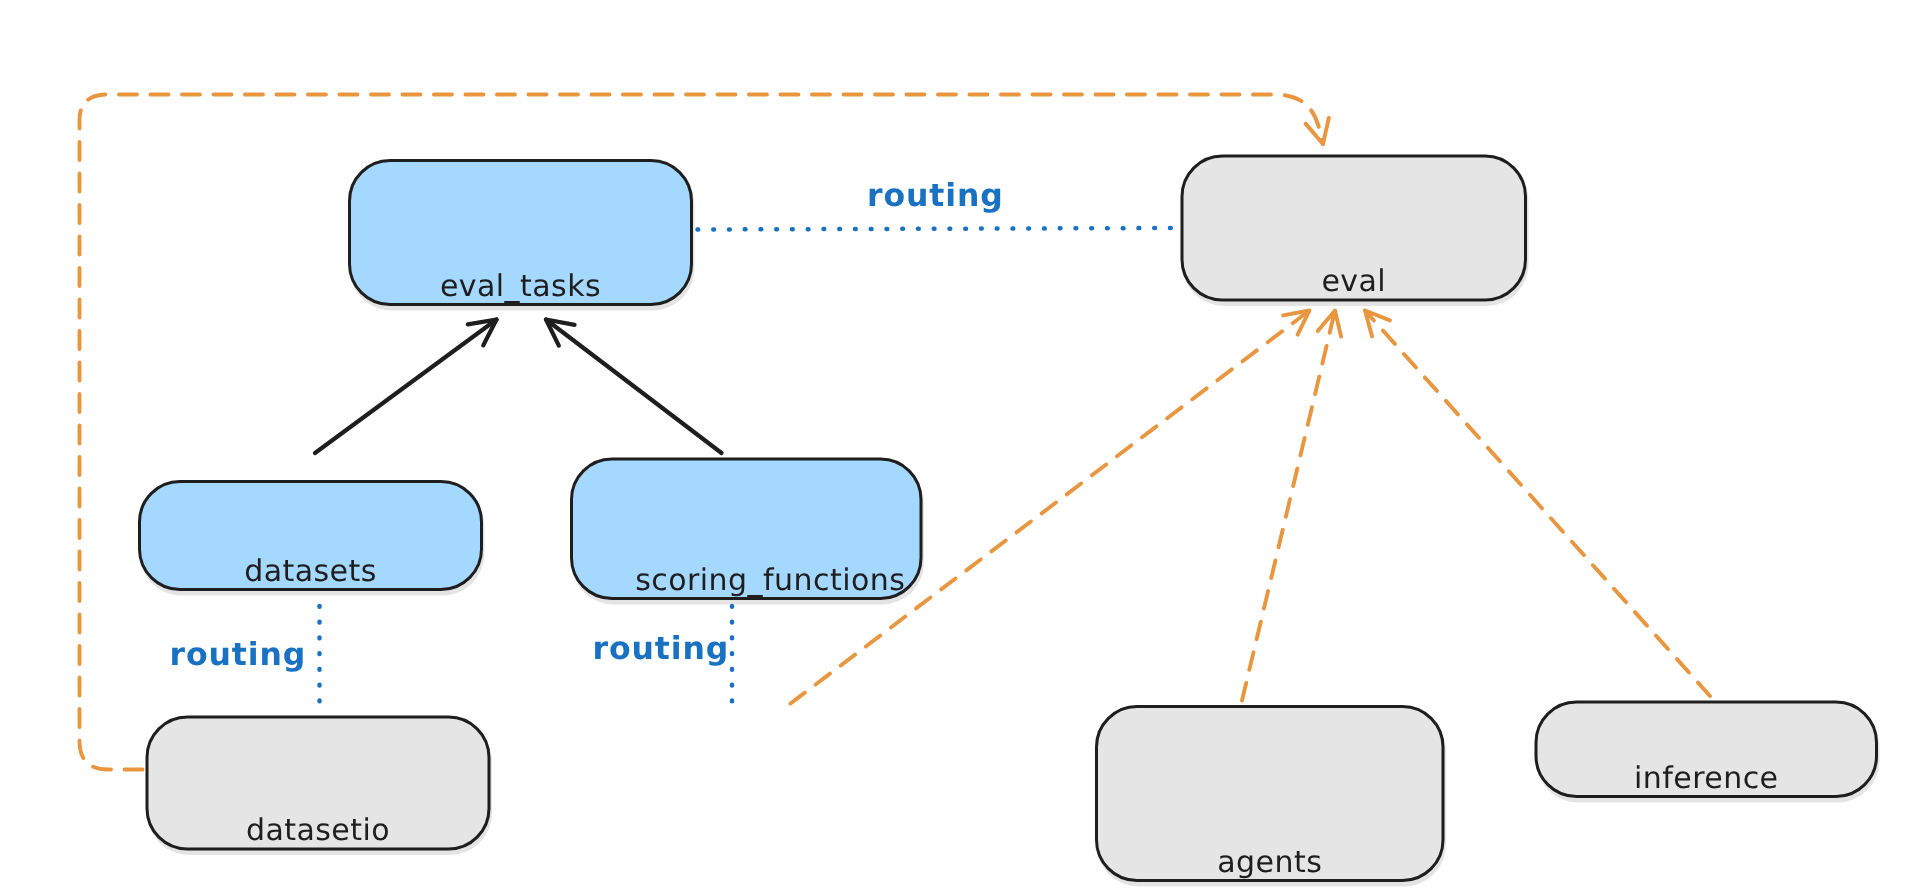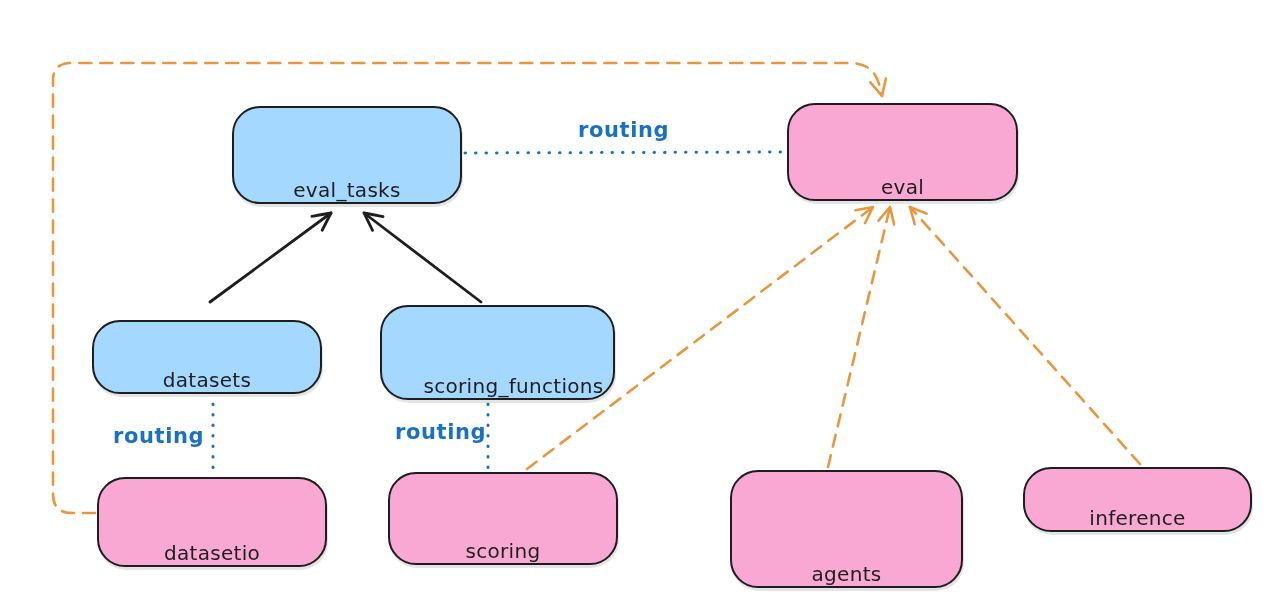--- a/index.html
+++ b/index.html
@@ -24,21 +24,21 @@
     border-radius: 28px;
     display: flex;
     align-items: flex-end;
     justify-content: center;
     font-size: 20px;
     color: #1e1e1e;
     letter-spacing: 0.3px;
     box-shadow: 1px 3px 0 rgba(130,130,130,0.22);
   }
   .node-blue  { background: #a5d8ff; }
-  .node-green { background: #f9a8d4; }
+  .node-green { background: #e5e5e5; }
   .edge-label {
     position: absolute;
     color: #1971c2;
     font-weight: 700;
     font-size: 21px;
     letter-spacing: 0.6px;
     white-space: nowrap;
   }
 </style>
 </head>
@@ -82,23 +82,20 @@
   </div>
 
   <div class="node node-blue" style="left:380px; top:305px; width:235px; height:95px;padding-left:32px;">
     <span>scoring_functions</span>
   </div>
 
   <div class="node node-green" style="left:97px; top:477px; width:230px; height:90px;">
     <span>datasetio</span>
   </div>
 
-  <div class="node node-green" style="left:388px; top:472px; width:230px; height:93px;">
-    <span>scoring</span>
-  </div>
 
   <div class="node node-green" style="left:730px; top:470px; width:233px; height:118px;">
     <span>agents</span>
   </div>
 
   <div class="node node-green" style="left:1023px; top:467px; width:229px; height:65px;">
     <span>inference</span>
   </div>
 
   <div class="edge-label" style="left:578px; top:118px;">routing</div>

